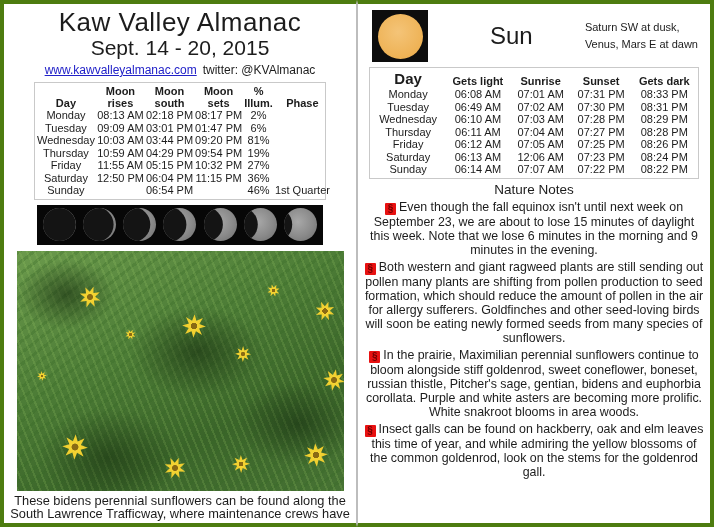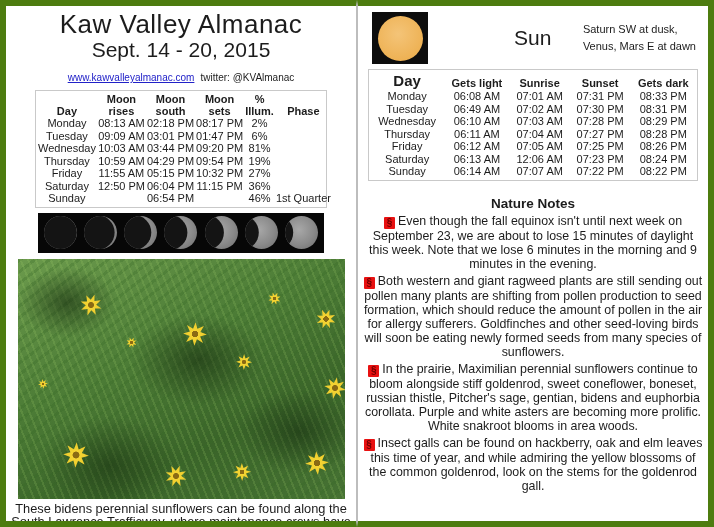--- a/index.html
+++ b/index.html
@@ -3,28 +3,28 @@
 <meta charset="utf-8">
 <style>
   :root{
     --link_blue:#2121c8;
     --note_marker_red:#e81111;
     --sun_orange:#eeb255;
   }
   *{box-sizing:border-box}
   body{margin:0;background:#e8e8e8;font-family:"Liberation Sans",sans-serif;color:#1c1c1c}
   .page{width:714px;height:527px;background:#fff;display:flex;overflow:hidden}
-  .panel{width:357px;height:527px;border:6px solid #4d7c0f;background:#fff;text-align:center;overflow:hidden}
+  .panel{width:357px;height:527px;border:4px solid #4d7c0f;background:#fff;text-align:center;overflow:hidden}
   .panel.left{border-right:1px solid #bdbdbd}
   .panel.right{border-left:1px solid #bdbdbd}
 
   
   h1{margin:3px 0 0;font-size:26px;line-height:30px;font-weight:normal;letter-spacing:.5px}
   .date{font-size:21px;line-height:22px}
-  .linkline{font-size:10px;line-height:14px;margin-top:10px}
+  .linkline{font-size:12px;line-height:14px;margin-top:4px}
   .site{color:var(--link_blue);text-decoration:underline;cursor:pointer;margin-right:6px}
   .tablebox{width:292px;margin:5px auto 0;border:1px solid #c9c9c9;padding:2px 1px;background:#fff}
   table{width:100%;border-collapse:collapse;font-size:11px}
   th{font-weight:bold;white-space:pre-line;vertical-align:bottom;padding:0 1px}
   td{height:12.5px;padding:0 1px;white-space:nowrap}
   th,td{text-align:center}
   table.moon th:nth-child(1){width:52px}
   table.moon th:nth-child(2){width:58px}
   table.moon th:nth-child(3){width:50px}
   table.moon th:nth-child(4){width:58px}
@@ -45,26 +45,26 @@
       linear-gradient(155deg,#6b9a4c,#4c7c36 40%,#3a6429 70%,#477334)}
   .flower{position:absolute;
     clip-path:polygon(100% 50%,72% 59%,85% 85%,59% 72%,50% 100%,41% 72%,15% 85%,28% 59%,0% 50%,28% 41%,15% 15%,41% 28%,50% 0%,59% 28%,85% 15%,72% 41%);
     background:radial-gradient(circle,#8a6a14 0 18%,#f4d433 20%,#e9c527 100%)}
   .caption{width:340px;margin:3px auto 0;font-size:12.8px;line-height:13.6px}
 
   
   .sunhead{display:flex;align-items:center;padding:6px 12px 0 14px;height:58px}
   .sunimg{width:56px;height:52px;background:#0d0d0d;display:flex;align-items:center;justify-content:center;flex:none}
   .sundisc{width:45px;height:45px;border-radius:50%;background:radial-gradient(circle at 45% 40%,#f4c478,var(--sun_orange) 70%,#e4a648)}
-  .suntitle{font-size:21px;line-height:24px;margin-left:86px}
+  .suntitle{font-size:24px;line-height:24px;margin-left:62px}
   .planets{margin-left:auto;font-size:11px;line-height:17px;text-align:left}
   .sunbox{width:330px;margin:5px auto 0}
   table.sun th:first-child{font-size:15px}
   table.sun th{padding-bottom:1px}
-  .nnhead{font-size:13.5px;font-weight:bold;margin-top:15px;line-height:15px}
+  .nnhead{font-size:13.5px;font-weight:normal;margin-top:3px;line-height:15px}
   .notes{font-size:12.4px;line-height:14px;padding:0 5px}
   .note{margin-top:3px}
   .nicon{display:inline-block;width:11px;height:12px;background:var(--note_marker_red);color:#6d0000;font-size:10px;line-height:12px;font-weight:bold;border-radius:1px;margin-right:3px;vertical-align:-1px}
 </style>
 </head>
 <body>
 
 <div class="page">
 
   <section class="panel left">

